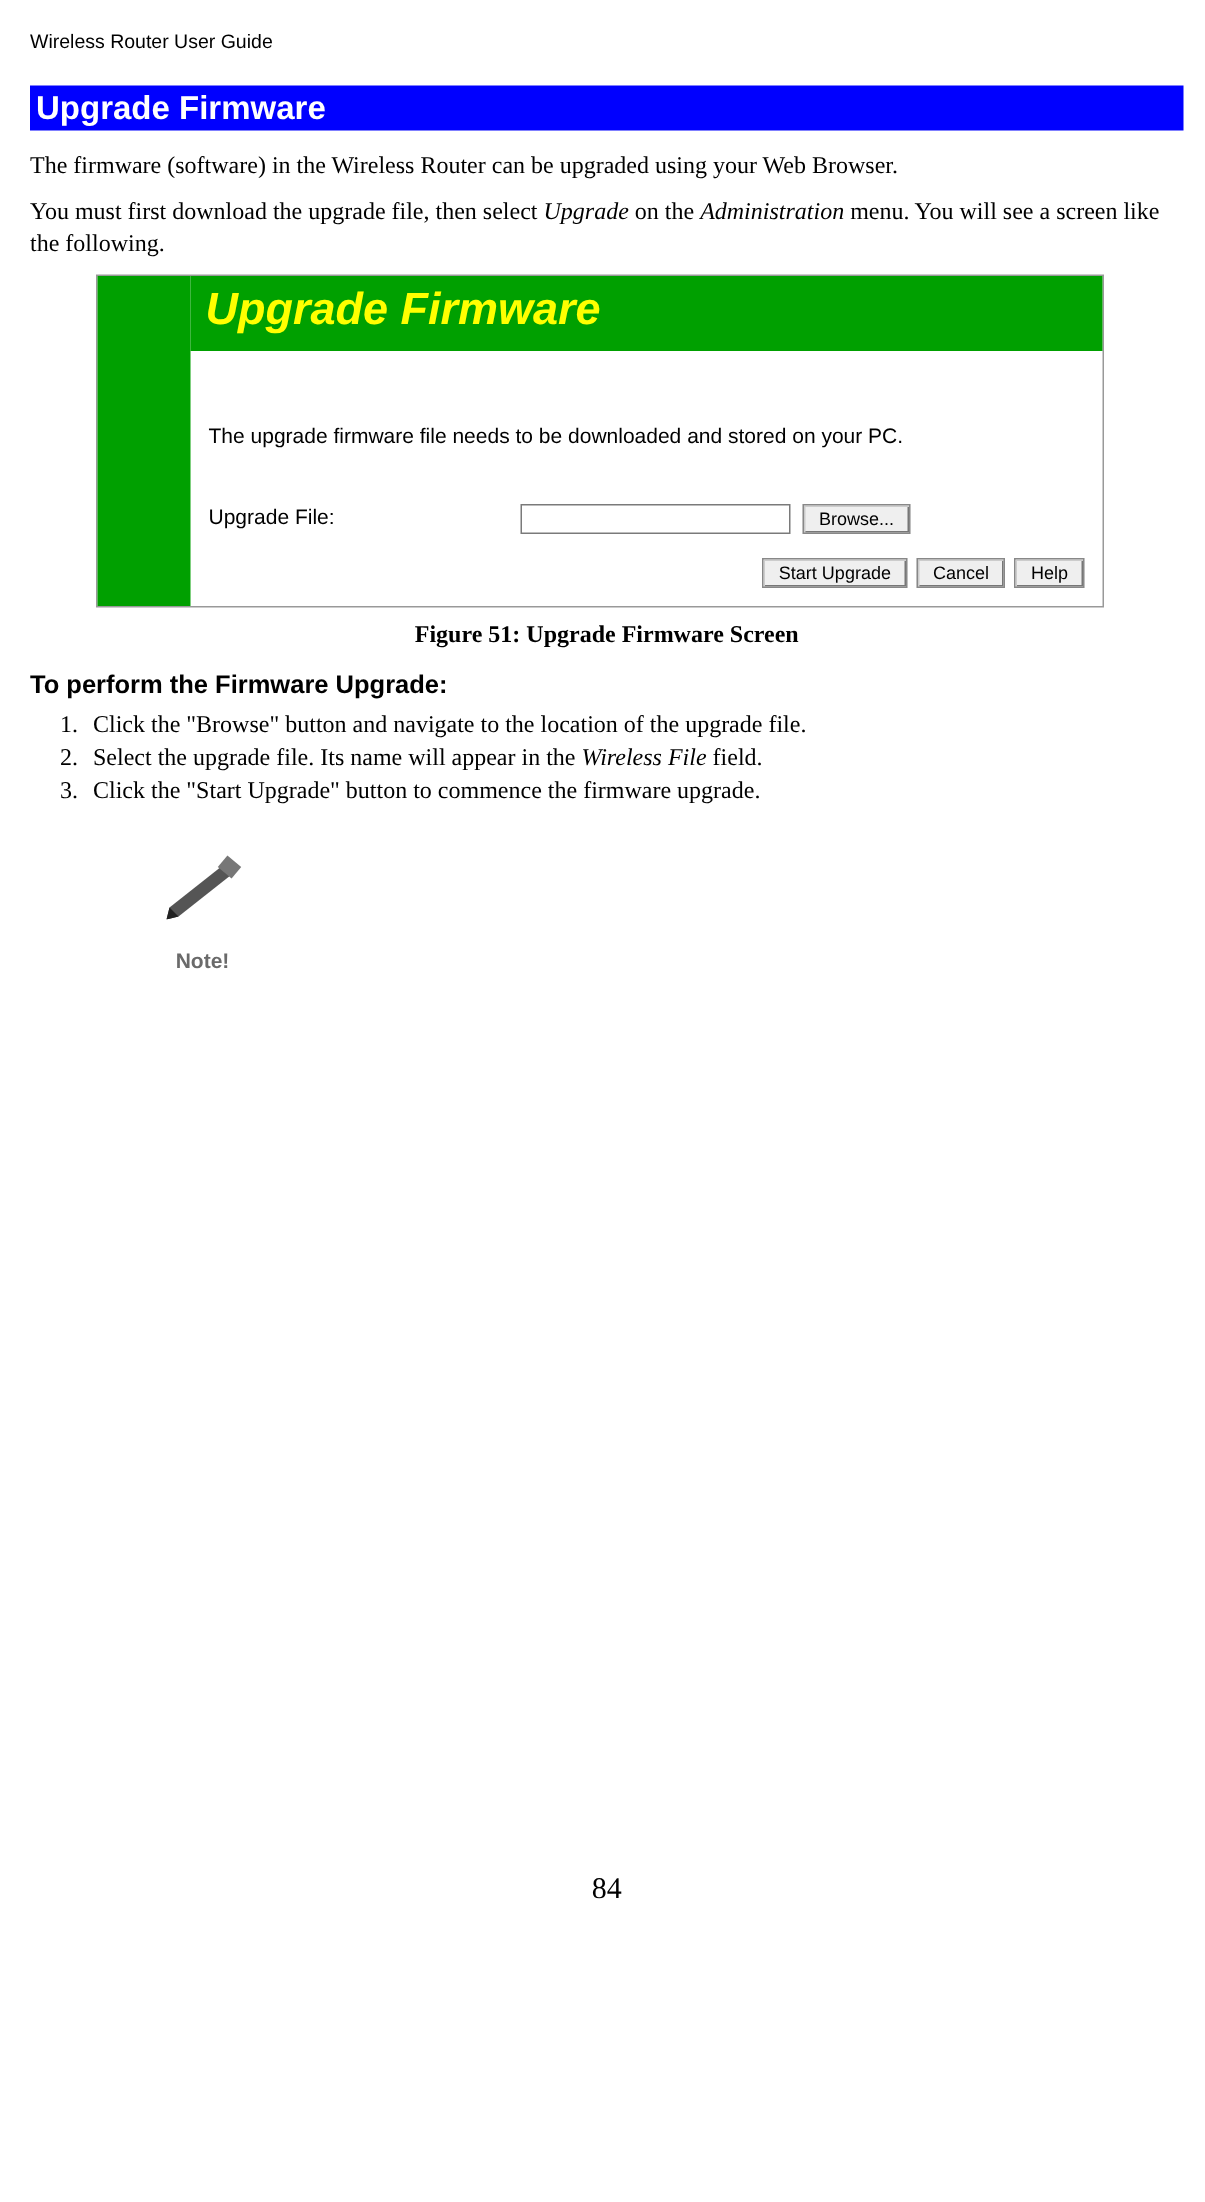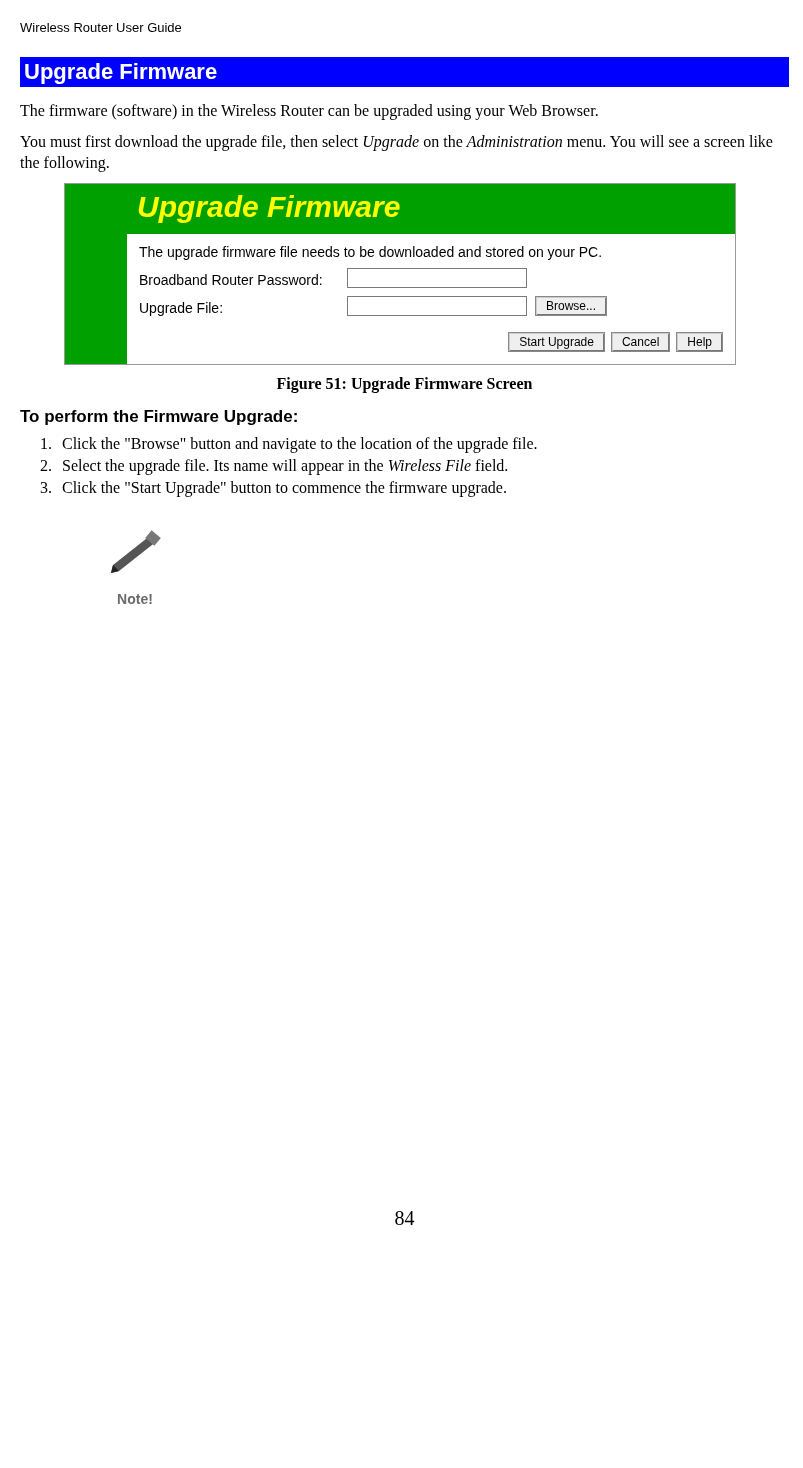--- a/index.html
+++ b/index.html
@@ -61,23 +61,24 @@
     font-style: italic;
     font-family: Arial, Helvetica, sans-serif;
   }
   .ui-body {
     padding: 10px 12px 12px 12px;
     font-size: 14px;
     color: #000;
   }
   .ui-row {
     display: flex;
-    align-items: flex-end;
+    align-items: flex-start;
     margin-bottom: 8px;
     gap: 8px;
+    margin-top: 38px;
   }
   .ui-row .lbl {
     width: 200px;
   }
   .ui-input {
     height: 20px;
     width: 180px;
     border: 1px solid #7a7a7a;
     background: #fff;
     box-sizing: border-box;
@@ -169,24 +170,20 @@
 <div class="figure-wrap">
   <div class="ui-box">
     <div class="ui-left"></div>
     <div class="ui-right">
       <div class="ui-title-row">
         <span class="ui-title">Upgrade Firmware</span>
       </div>
       <div class="ui-body">
         <div class="ui-row">
           <span>The upgrade firmware file needs to be downloaded and stored on your PC.</span>
-        </div>
-        <div class="ui-row">
-          <span class="lbl">Broadband Router Password:</span>
-          <div class="ui-input"></div>
         </div>
         <div class="ui-row">
           <span class="lbl">Upgrade File:</span>
           <div class="ui-input"></div>
           <button class="ui-btn">Browse...</button>
         </div>
         <div class="ui-actions">
           <button class="ui-btn">Start Upgrade</button>
           <button class="ui-btn">Cancel</button>
           <button class="ui-btn">Help</button>

